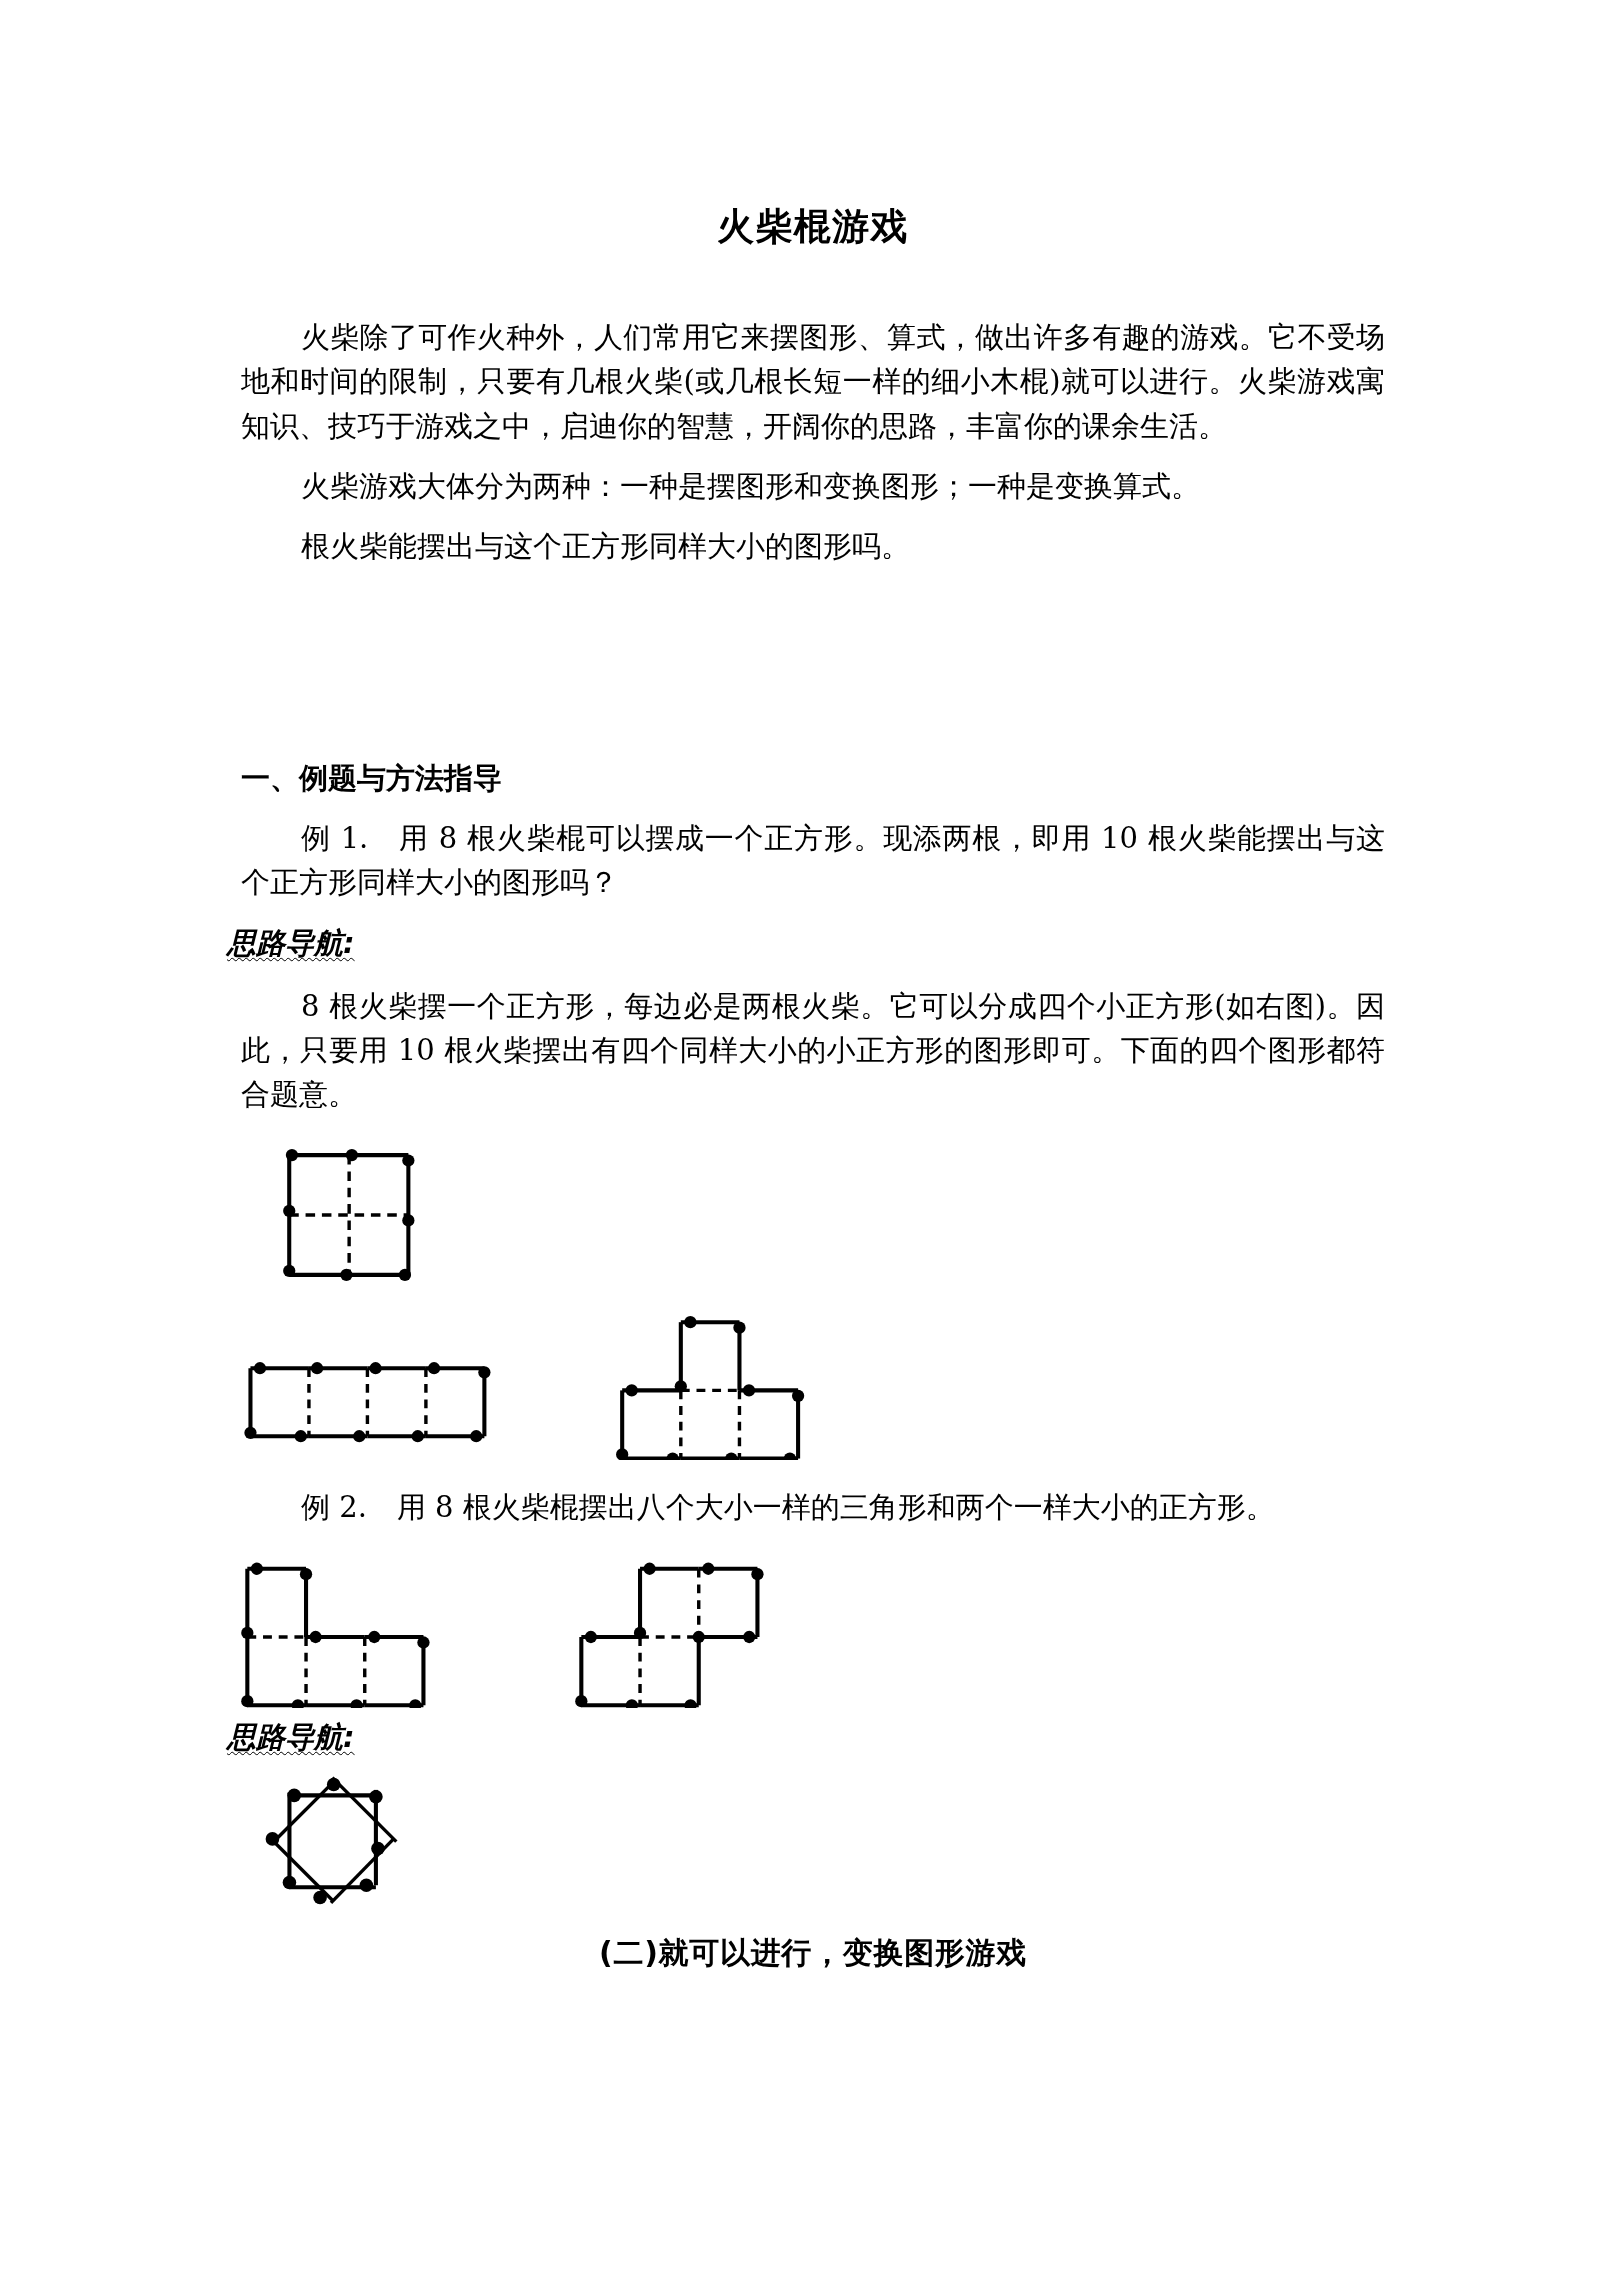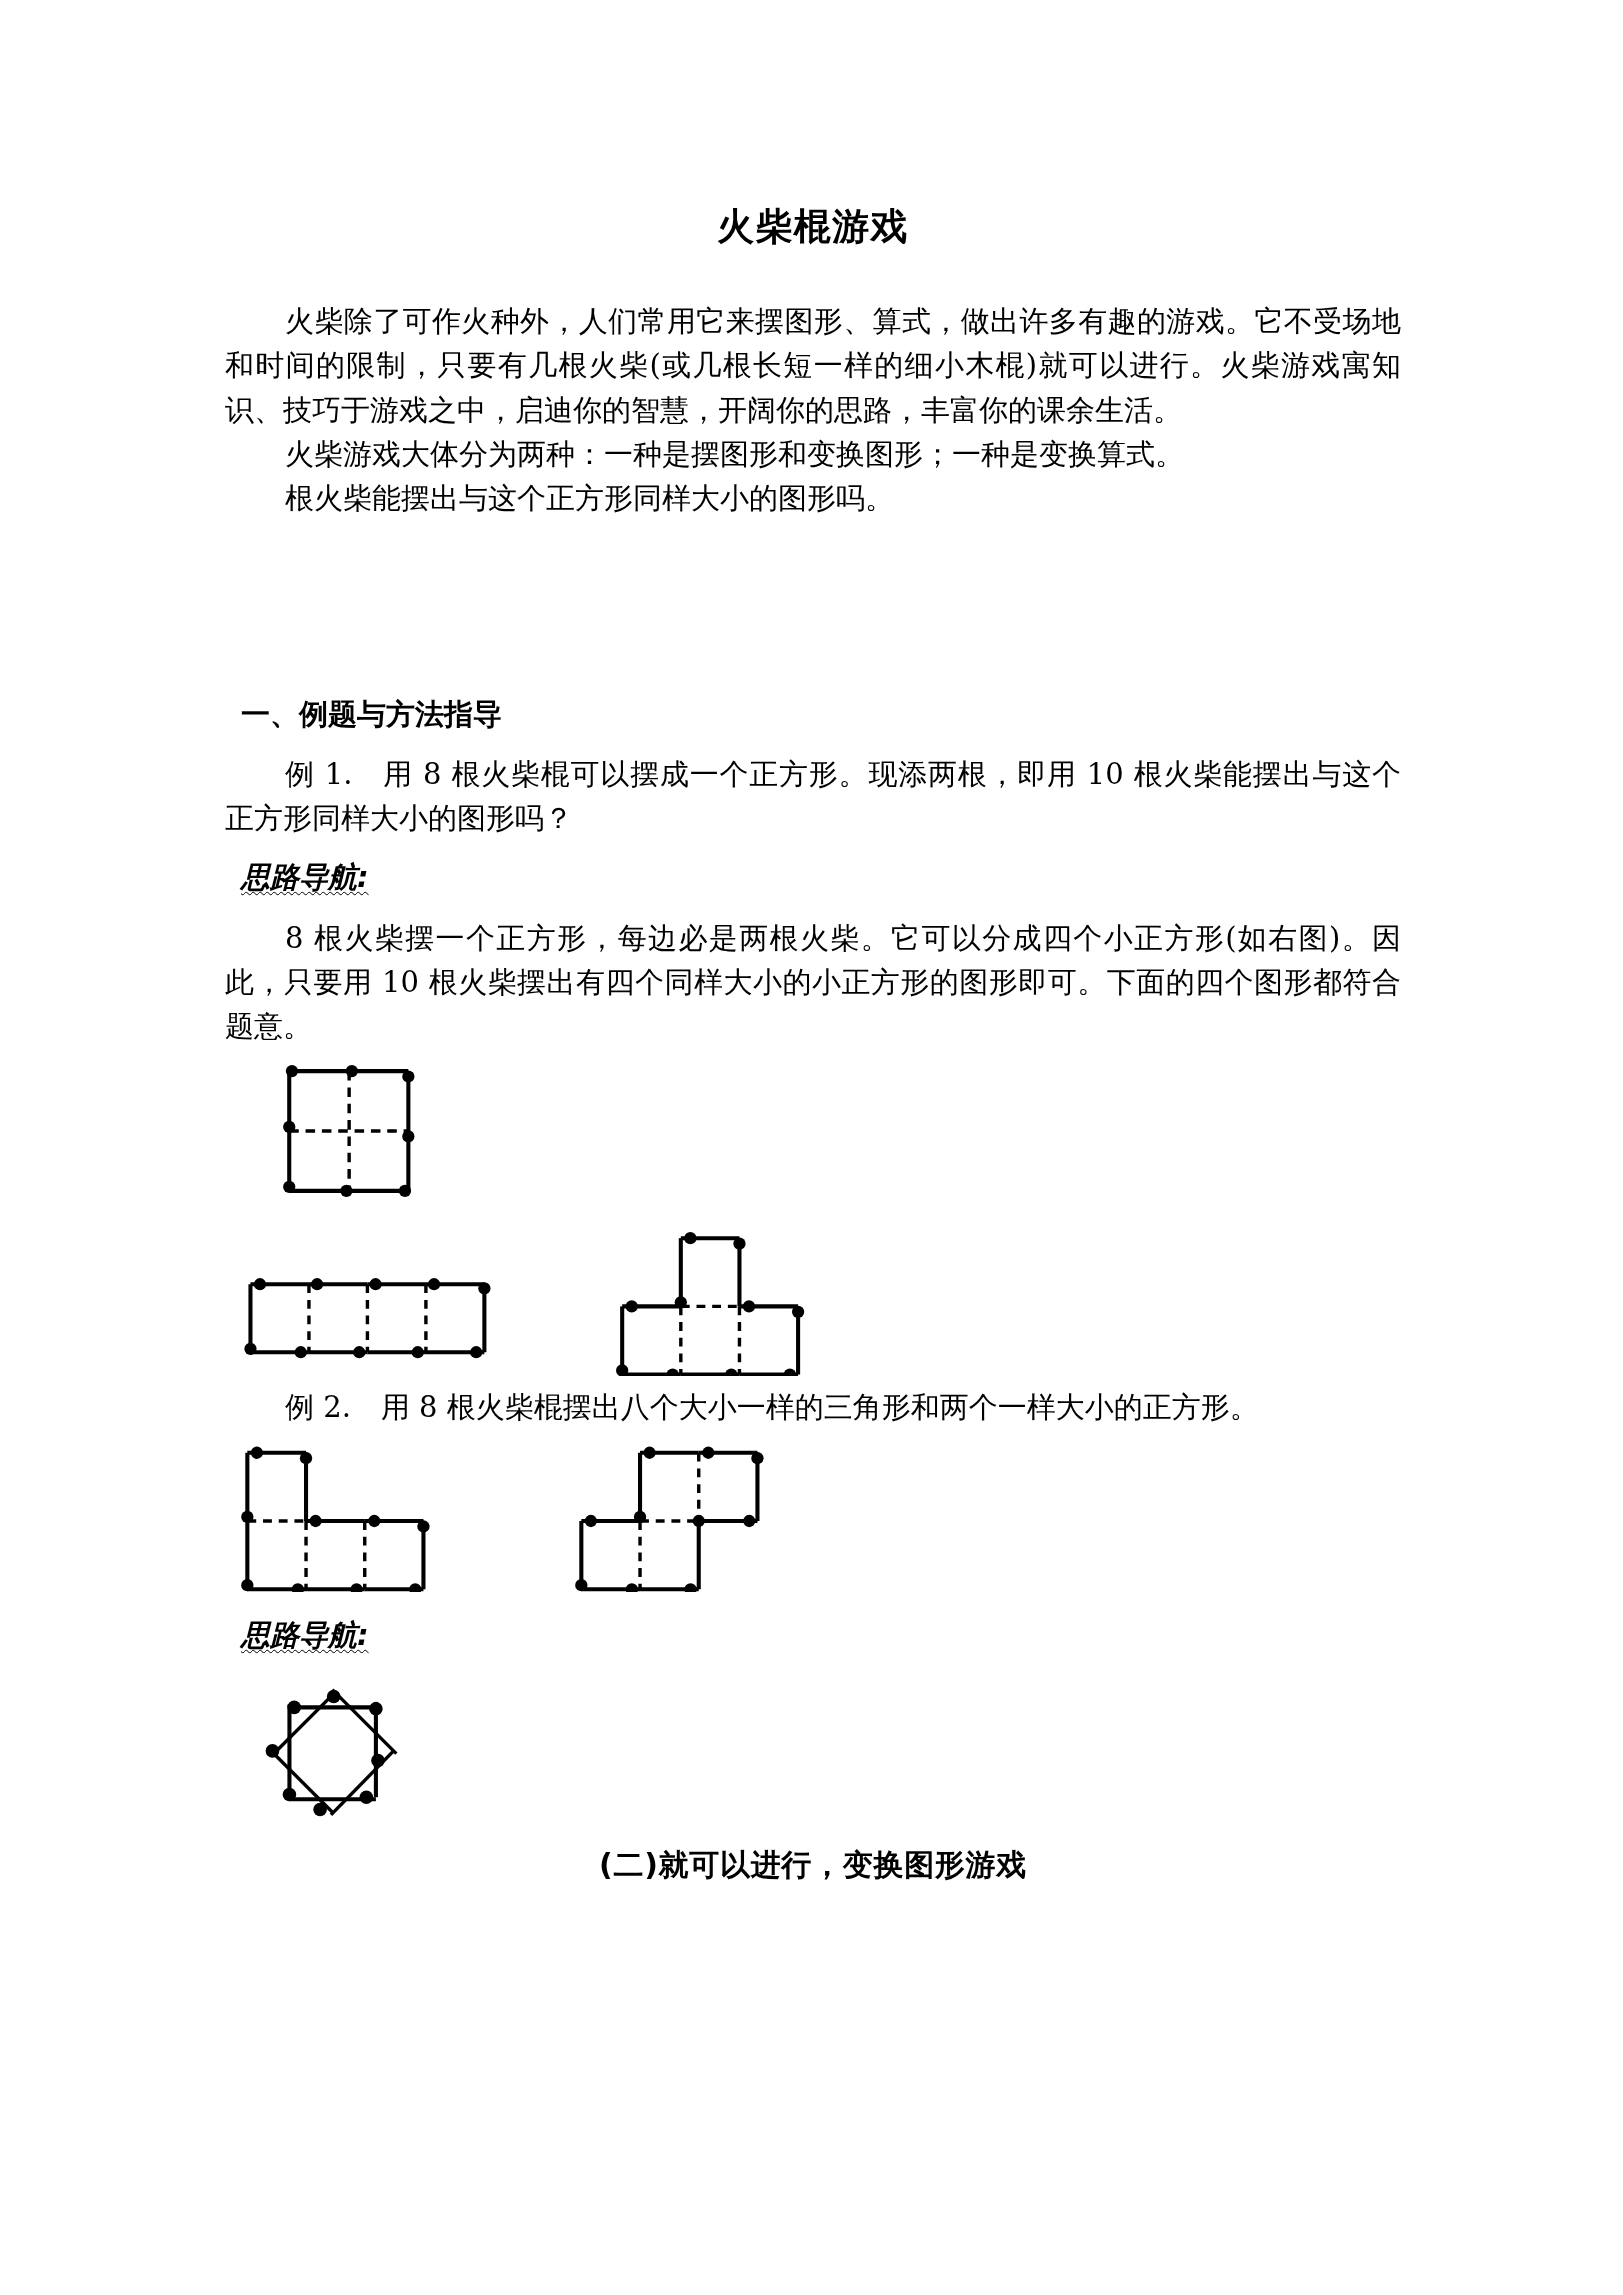--- a/index.html
+++ b/index.html
@@ -36,21 +36,21 @@
     margin-bottom: 0;
     line-height: 1.2;
     font-family: "DejaVu Sans", "Liberation Sans", sans-serif;
   }
 
   .para {
     font-size: 29px;
     line-height: 1.52;
     text-align: justify;
     text-justify: inter-ideograph;
-    margin: 0;
+    margin: 16px;
     letter-spacing: 0px;
   }
   .para.indent {
     text-indent: 60px;
   }
   .gap-after-title { height: 50px; }
 
   .section-heading {
     text-align: center;
     font-size: 30px;
@@ -67,21 +67,21 @@
     font-family: "DejaVu Sans", "Liberation Sans", sans-serif;
     margin: 16px;
     line-height: 1.5;
   }
 
   .guide-label {
     font-size: 29px;
     font-style: italic;
     font-weight: bold;
     font-family: "DejaVu Sans", "Liberation Sans", sans-serif;
-    margin: 16px;
+    margin: 2px;
     line-height: 1.5;
     display: inline-block;
     text-decoration: underline;
     text-decoration-style: wavy;
     text-underline-offset: 4.1px;
     text-decoration-thickness: 1.4px;
   }
 
   .figure-row {
     display: block;

